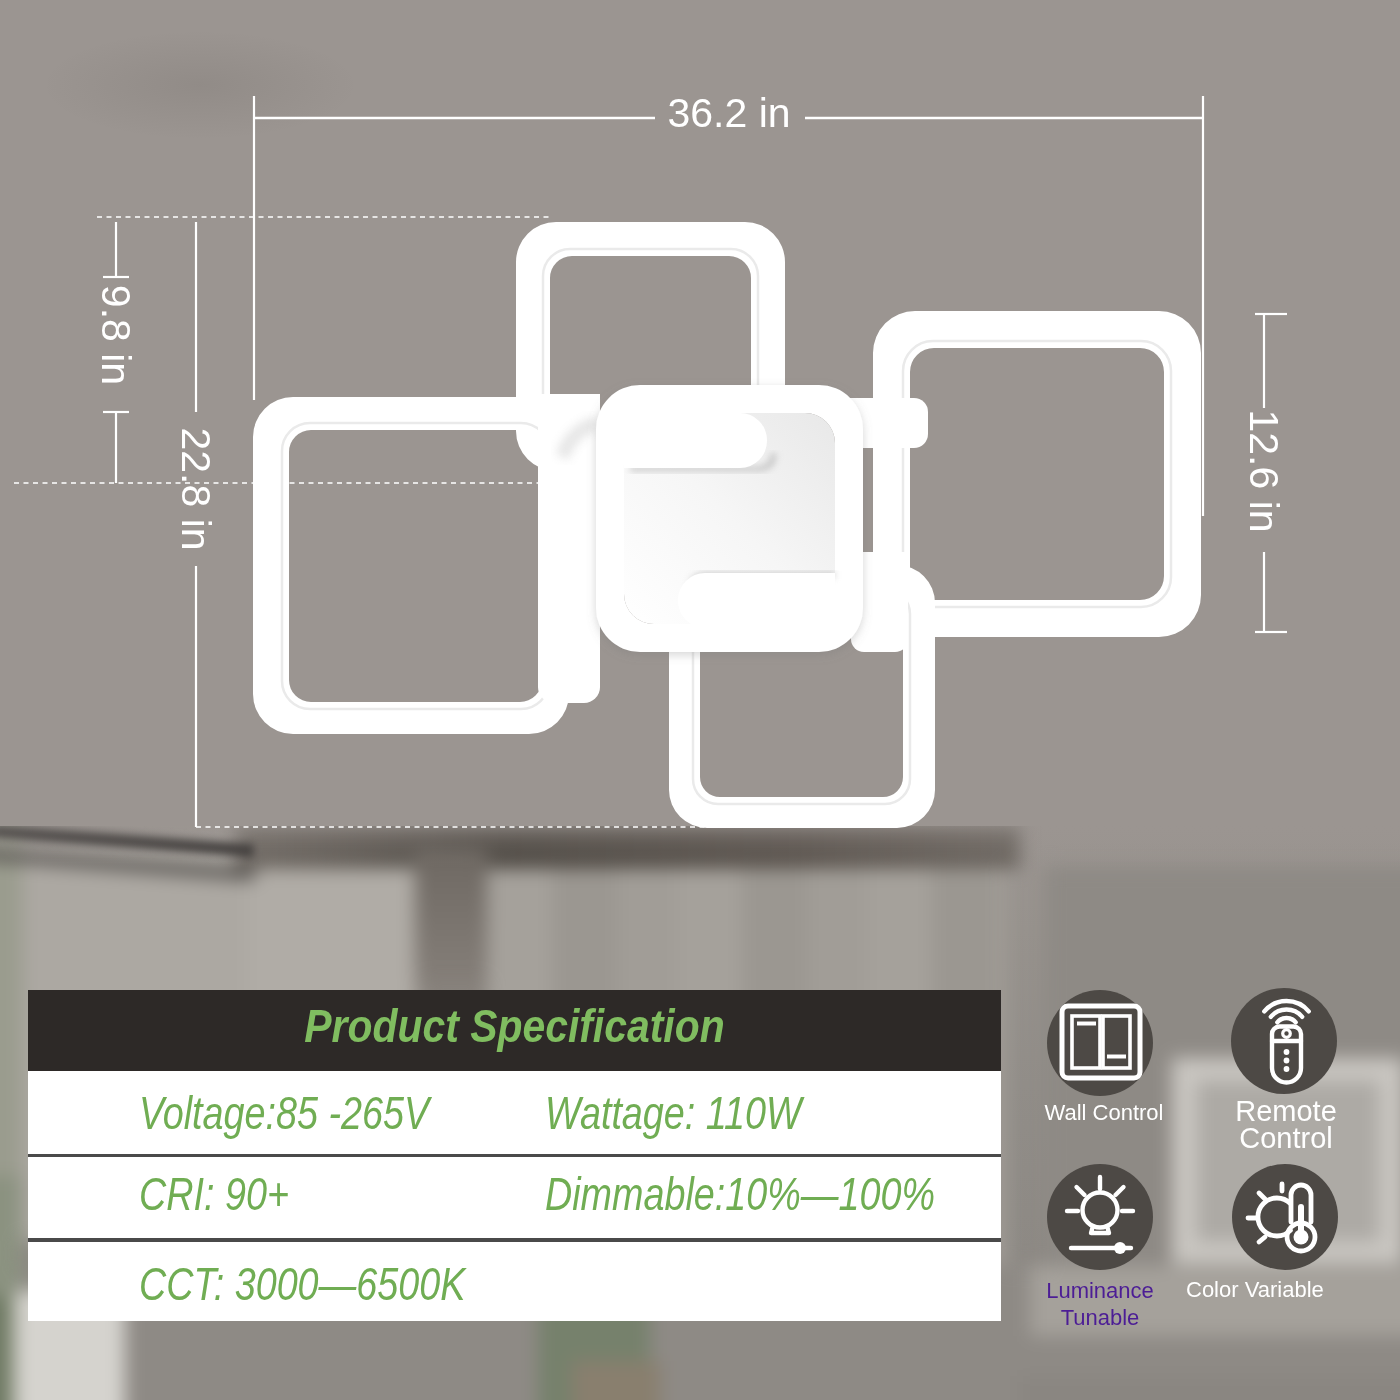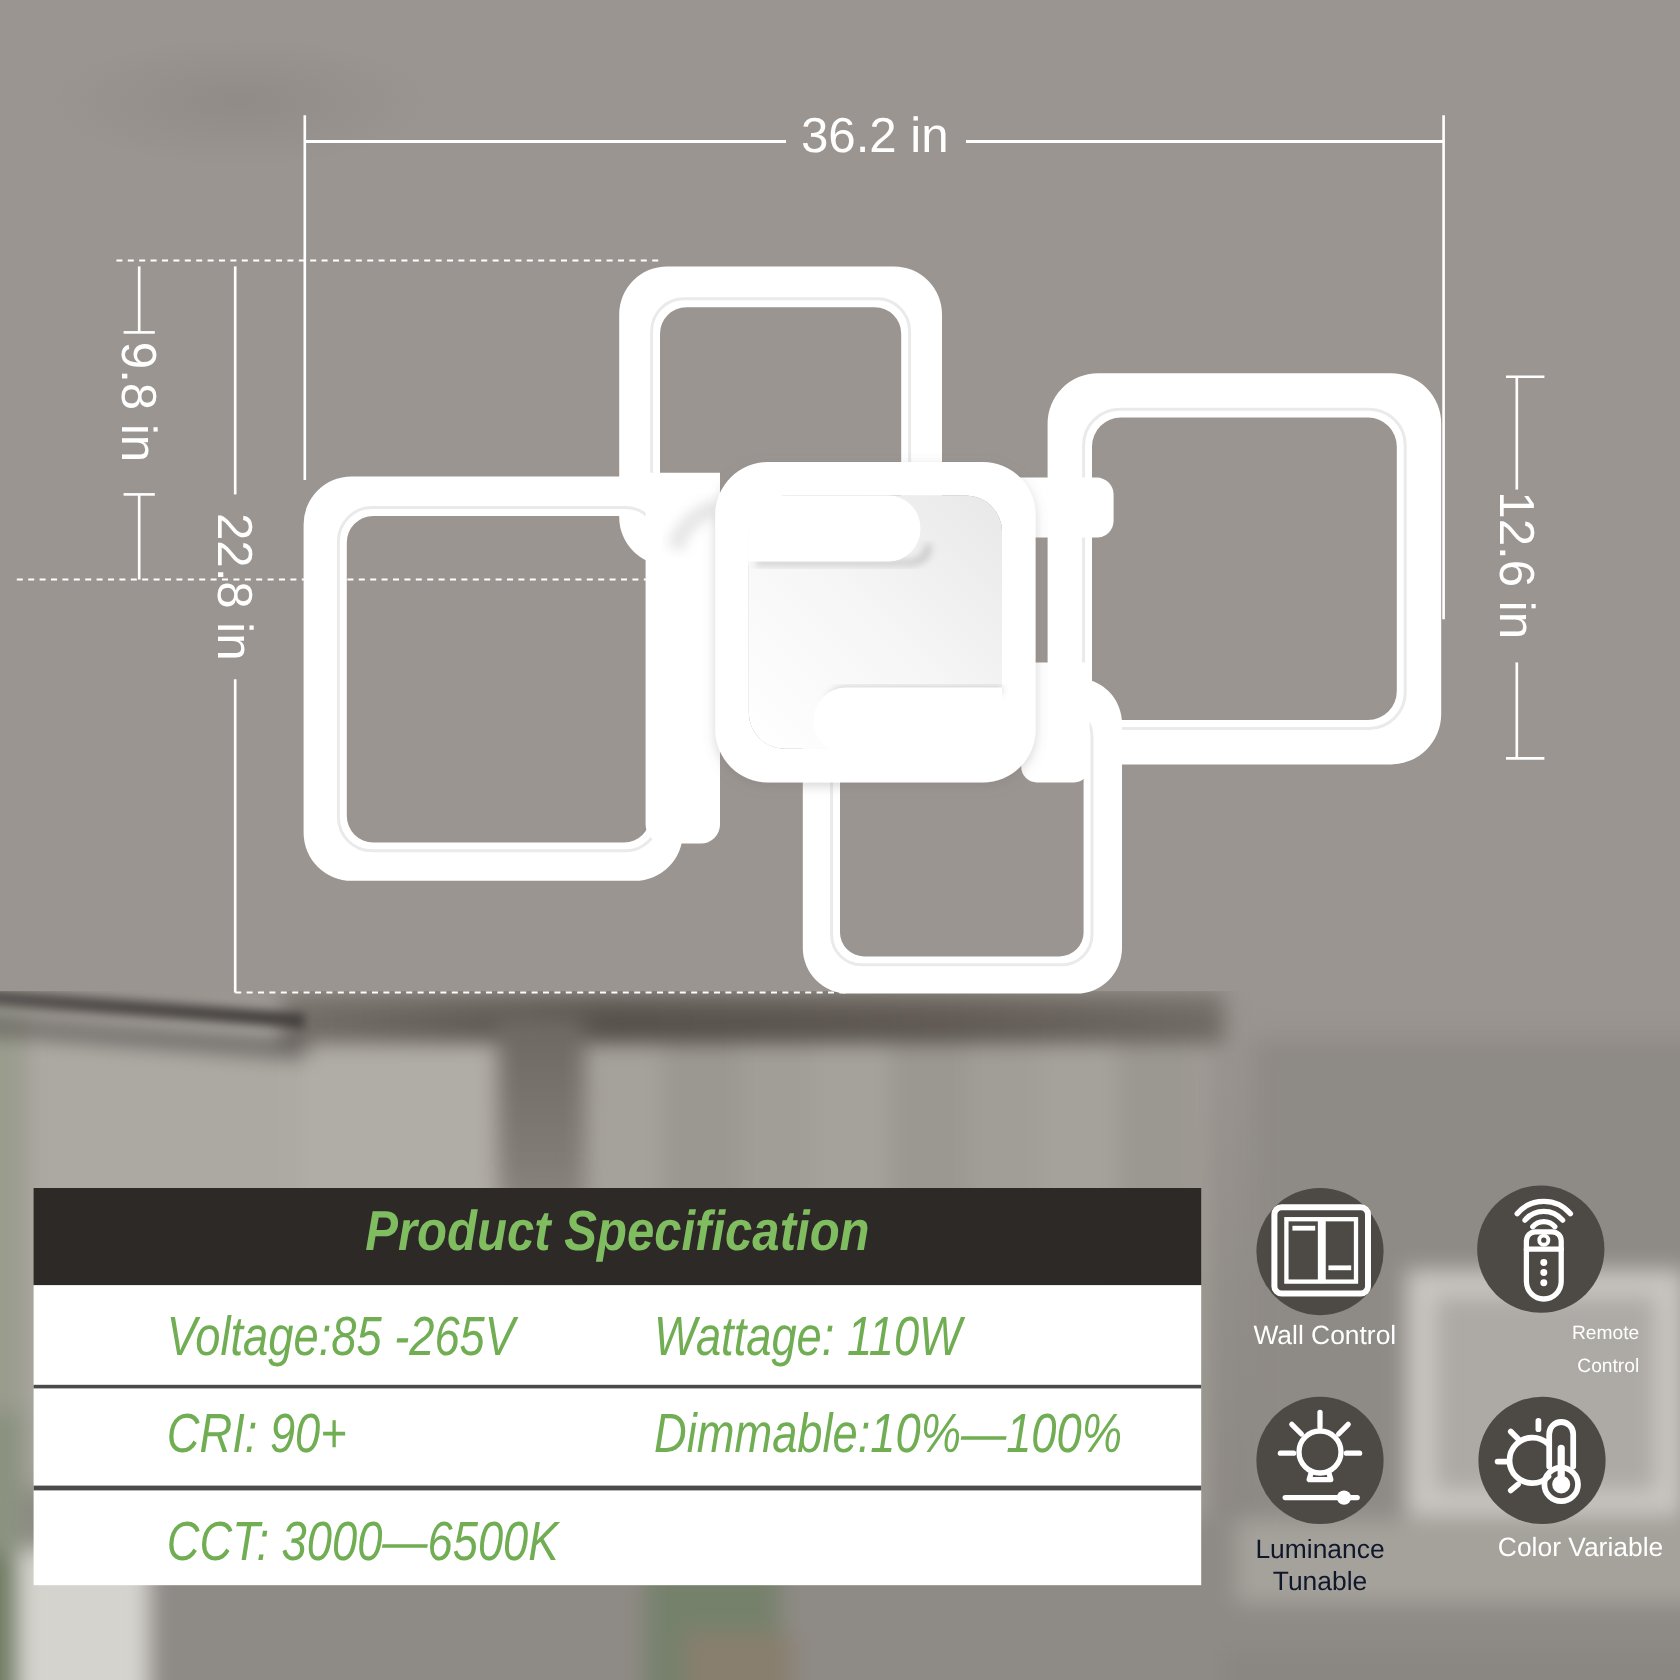--- a/index.html
+++ b/index.html
@@ -218,17 +218,17 @@
 <div class="abs" style="left:545px;top:1090px;font-size:46px;font-style:italic;color:#70ad53;transform:scaleX(0.82);transform-origin:left top;line-height:1;">Wattage: 110W</div>
 
 <div class="abs" style="left:139px;top:1171px;font-size:46px;font-style:italic;color:#70ad53;transform:scaleX(0.82);transform-origin:left top;line-height:1;">CRI: 90+</div>
 
 <div class="abs" style="left:545px;top:1171px;font-size:46px;font-style:italic;color:#70ad53;transform:scaleX(0.82);transform-origin:left top;line-height:1;">Dimmable:10%—100%</div>
 
 <div class="abs" style="left:139px;top:1261px;font-size:46px;font-style:italic;color:#70ad53;transform:scaleX(0.82);transform-origin:left top;line-height:1;">CCT: 3000—6500K</div>
 
 <div class="abs" style="left:1024px;top:1100px;width:160px;text-align:center;font-size:22px;color:#fff;">Wall Control</div>
 
-<div class="abs" style="left:1206px;top:1098px;width:160px;text-align:right;font-size:16px;color:#fff;line-height:27px;">Remote<br>Control</div>
-
-<div class="abs" style="left:1020px;top:1277px;width:160px;text-align:center;font-size:22px;color:#0f172a;line-height:27px;">Luminance<br>Tunable</div>
-
-<div class="abs" style="left:1186px;top:1277px;width:200px;text-align:right;font-size:22px;color:#fff;">Color Variable</div>
+<div class="abs" style="left:1206px;top:1098px;width:160px;text-align:center;font-size:29px;color:#fff;line-height:27px;">Remote<br>Control</div>
+
+<div class="abs" style="left:1020px;top:1277px;width:160px;text-align:center;font-size:22px;color:#4c1d95;line-height:27px;">Luminance<br>Tunable</div>
+
+<div class="abs" style="left:1186px;top:1277px;width:200px;text-align:left;font-size:22px;color:#fff;">Color Variable</div>
 
 </body></html>

